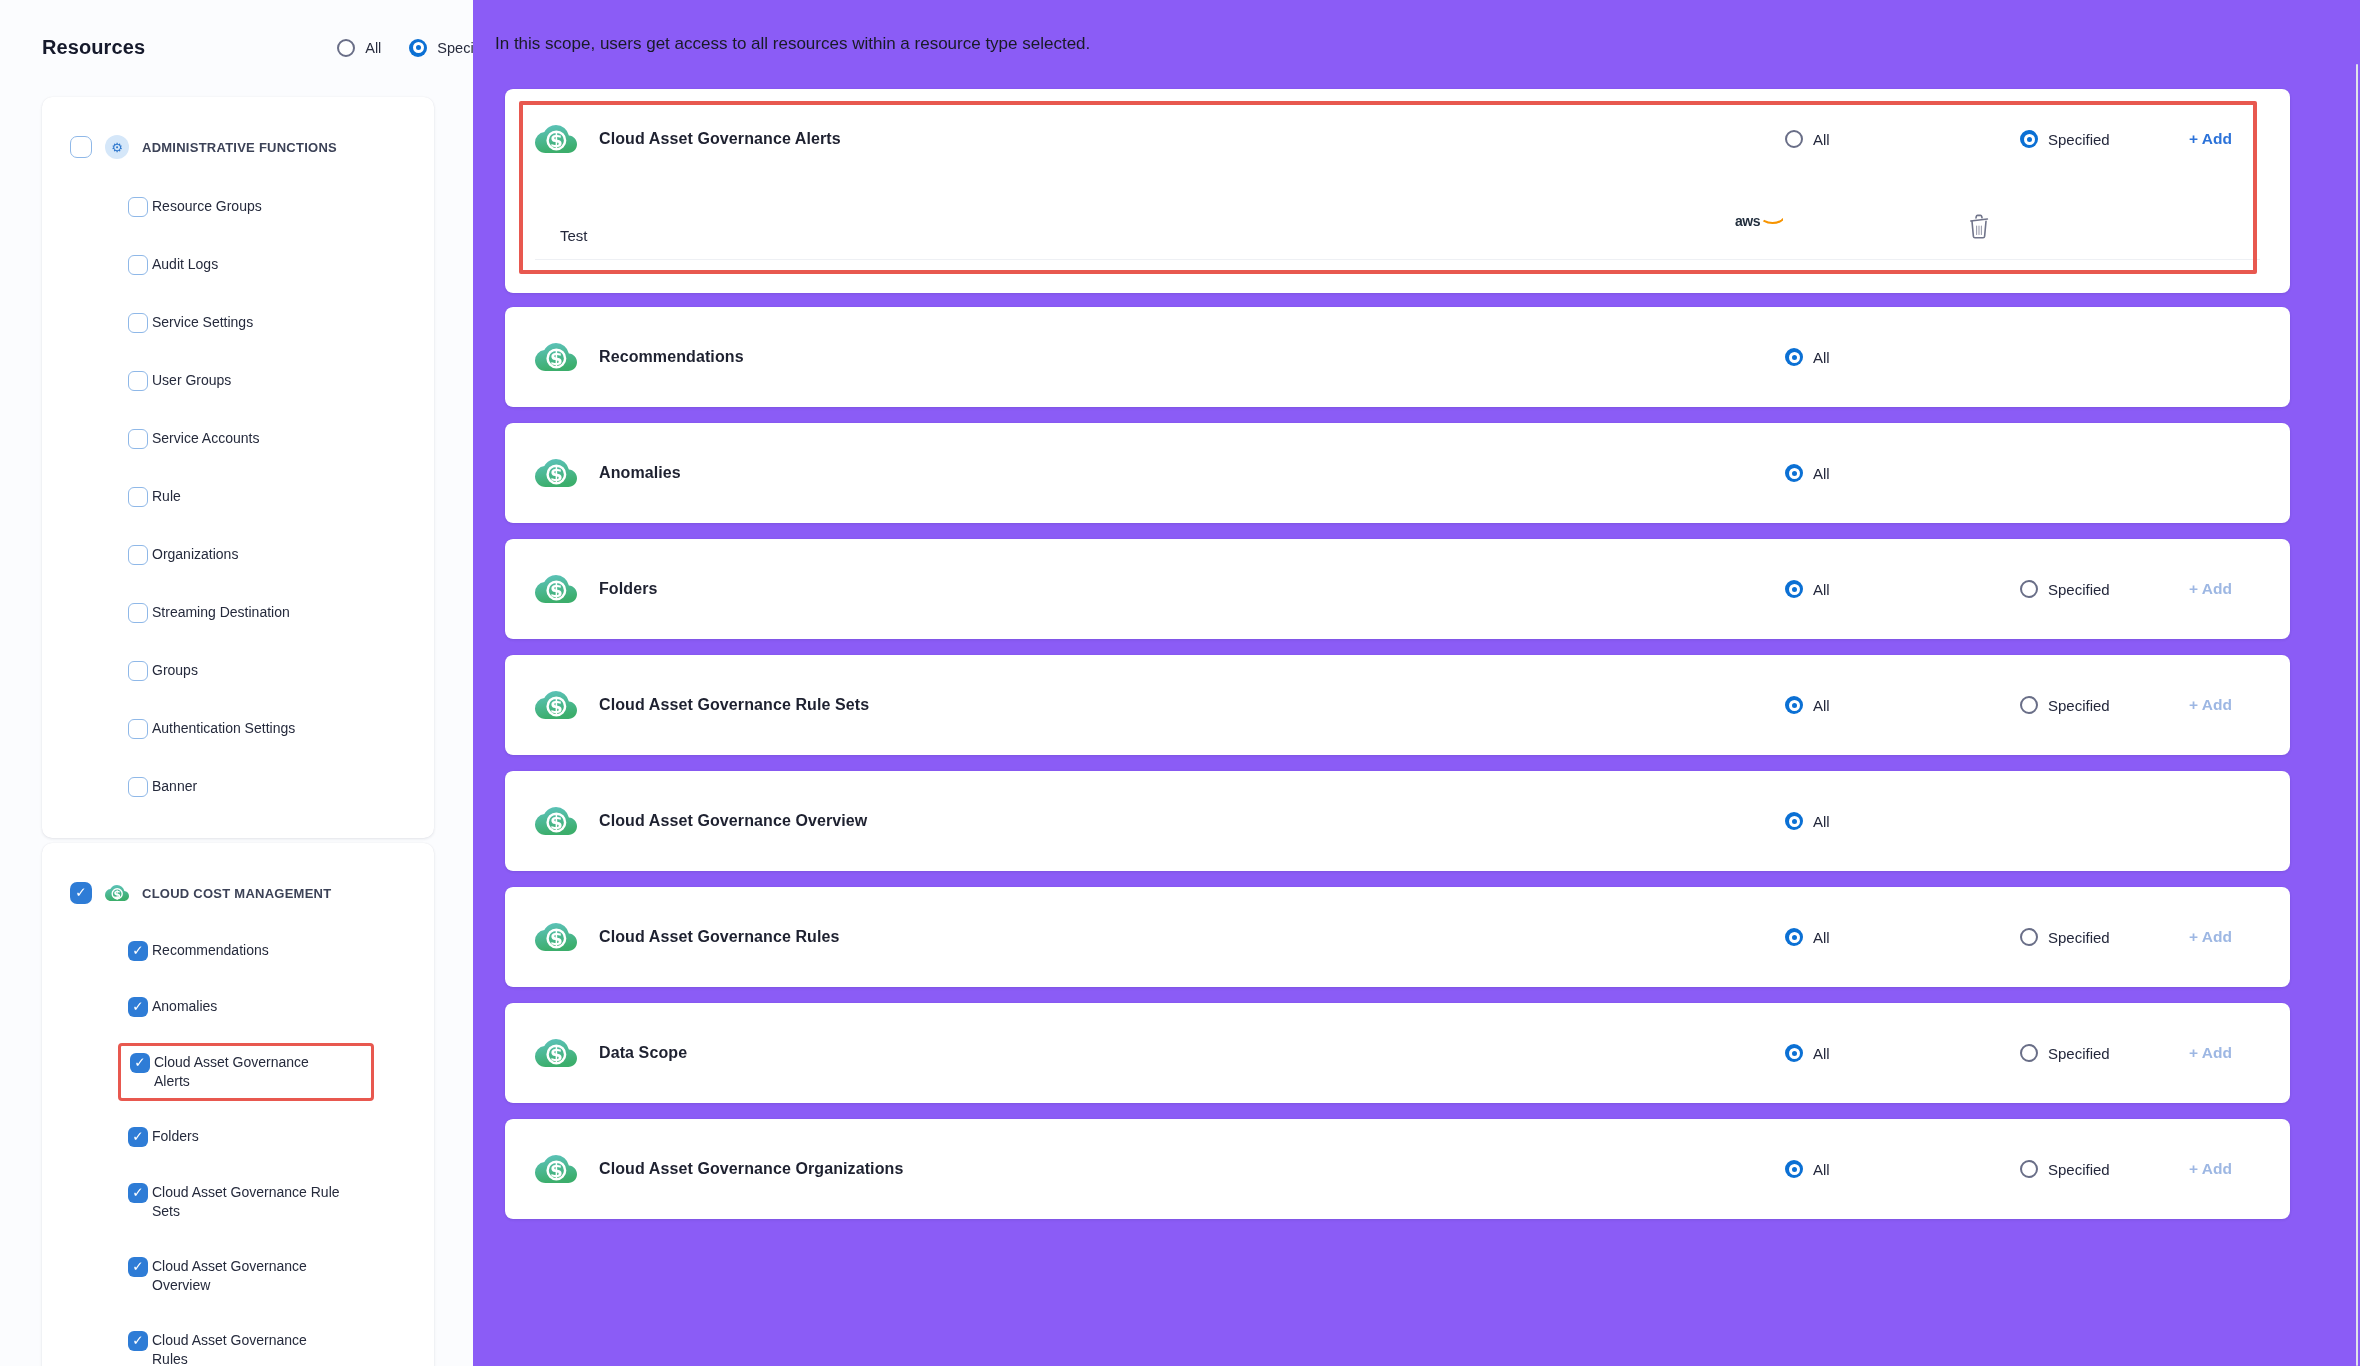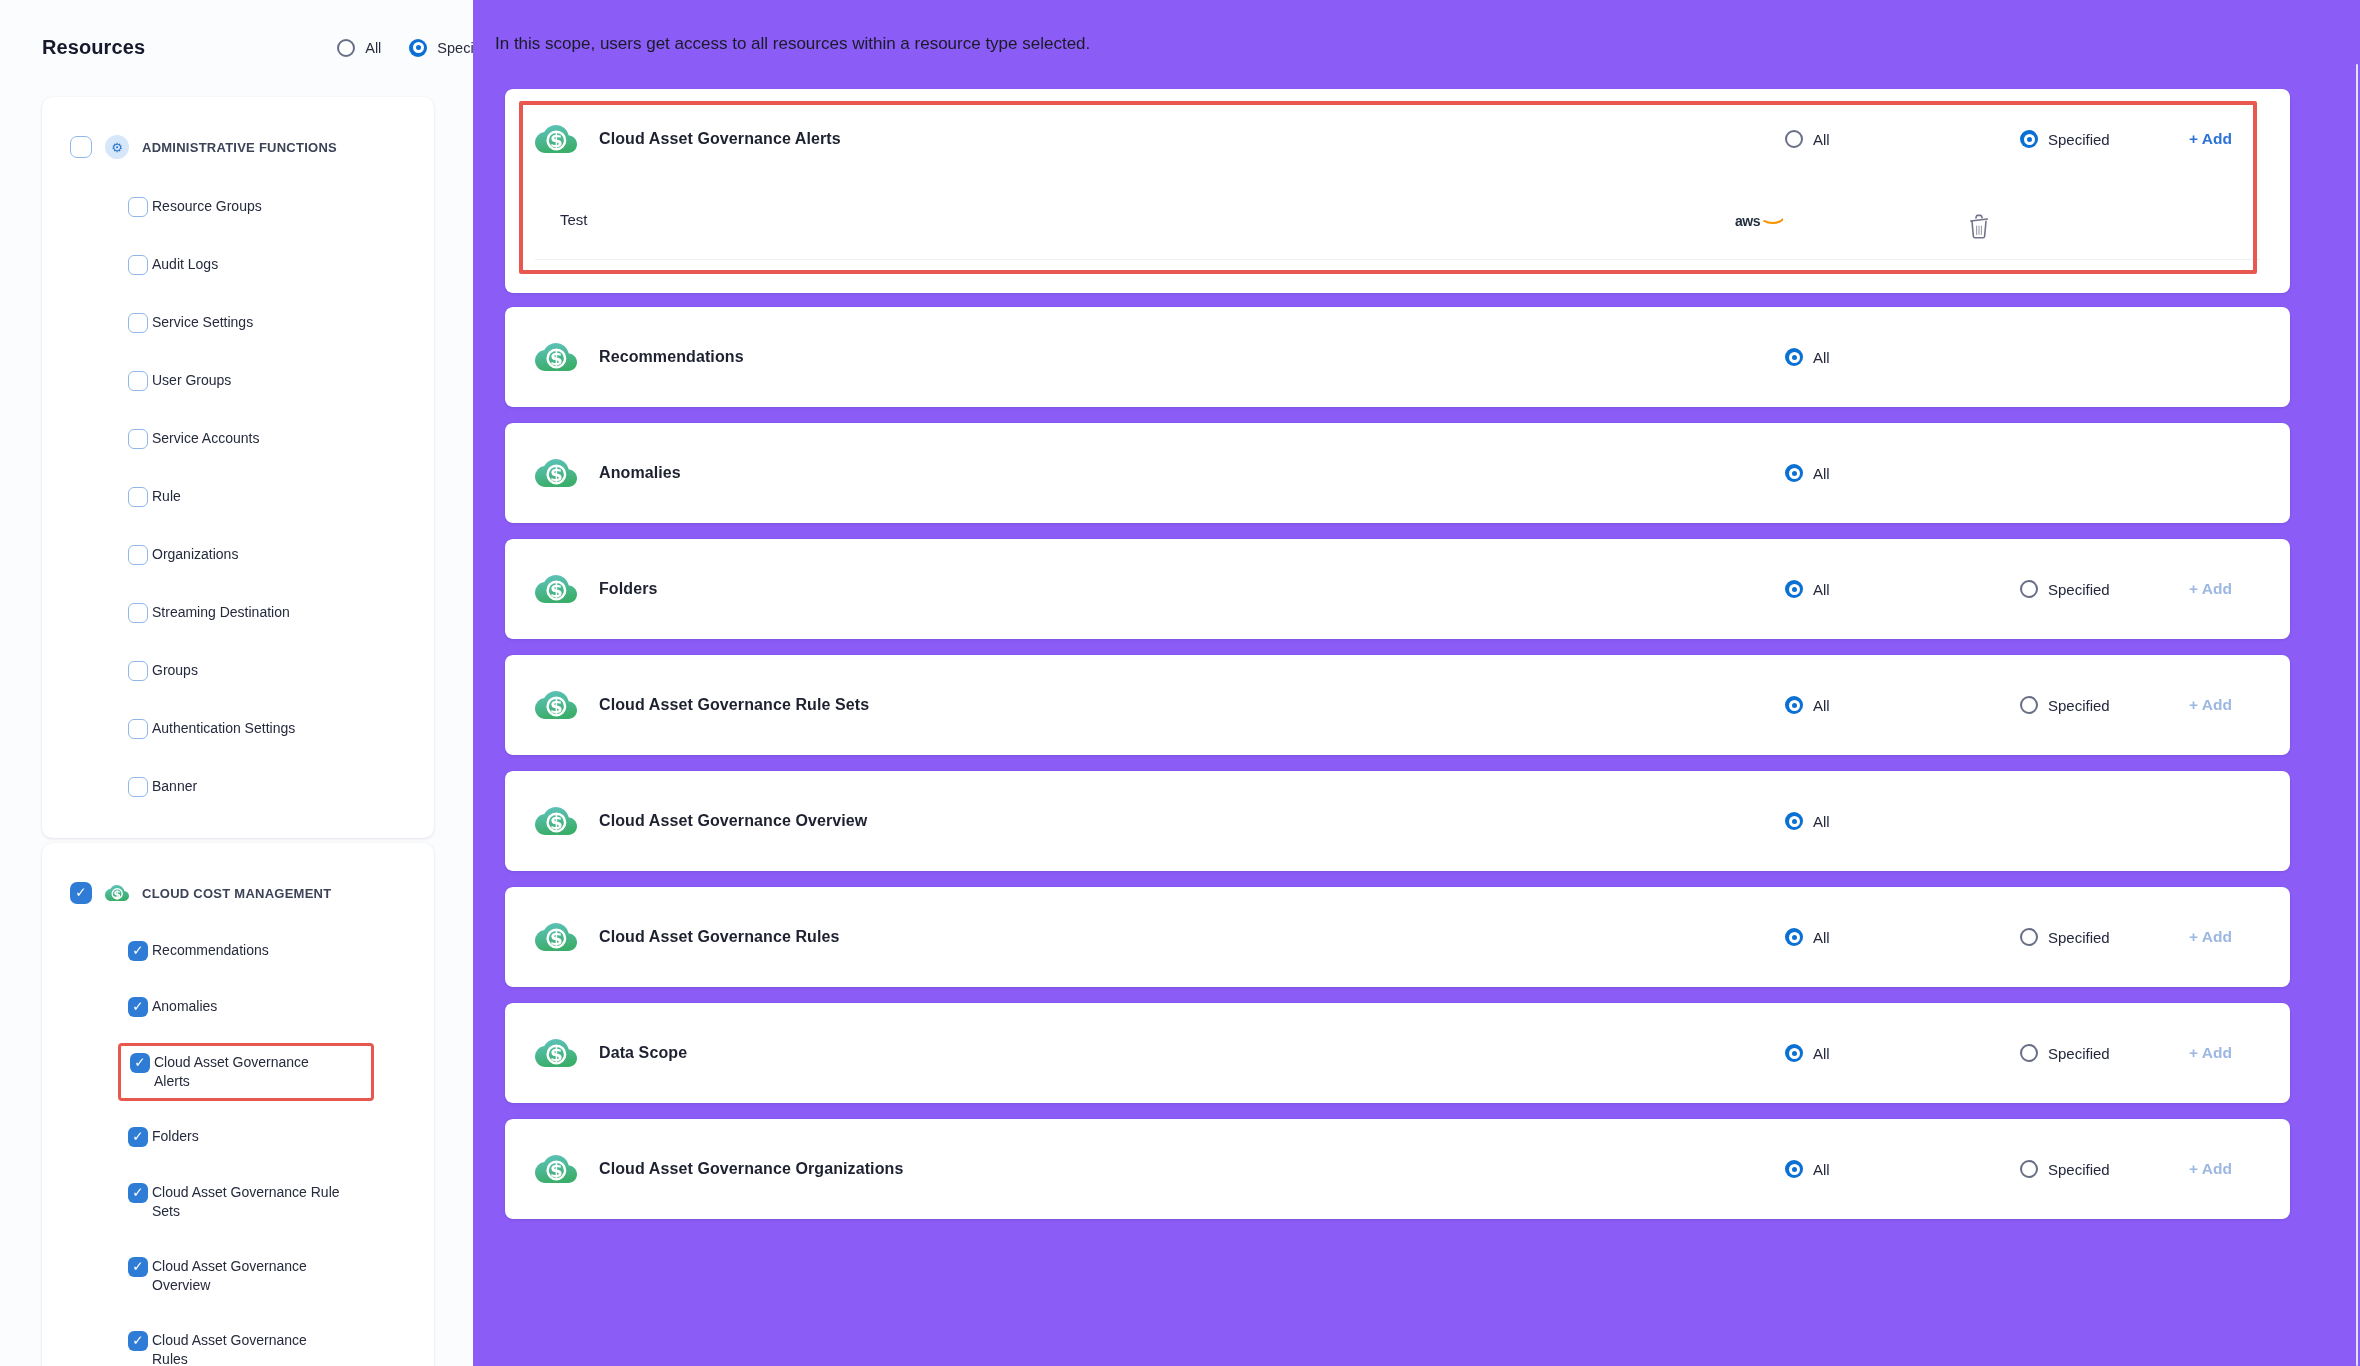--- a/index.html
+++ b/index.html
@@ -100,21 +100,21 @@
   .opt .opt-label{font-size:15px;color:#23273b;}
   .add-btn{
     position:absolute;right:58px;top:0;height:100px;display:flex;align-items:center;
     font-size:15.5px;font-weight:700;cursor:pointer;
   }
   .add-btn.enabled{color:var(--add-on);}
   .add-btn.disabled{color:var(--add-off);}
 
   .sub-row{
     position:absolute;left:30px;right:30px;top:100px;height:71px;
-    display:flex;padding-top:22px;
+    display:flex;align-items:center;padding-top:22px;
     border-bottom:1px solid #eef0f4;
   }
   .res-name{margin-left:25px;font-size:15px;color:#23273b;}
   .aws-logo{position:absolute;left:1200px;display:flex;flex-direction:row;align-items:center;top:26px;}
   .aws-text{font-size:14px;font-weight:700;color:#232f3e;letter-spacing:-.5px;line-height:13px;}
   .aws-smile{width:25px;height:9px;border:2px solid transparent;border-bottom-color:#f79400;
     border-radius:0 0 14px 14px / 0 0 9px 9px;margin-top:-4px;}
   .trash-btn{position:absolute;left:1433px;top:24px;background:none;border:none;padding:0;cursor:pointer;}
 
   .red-outline{

